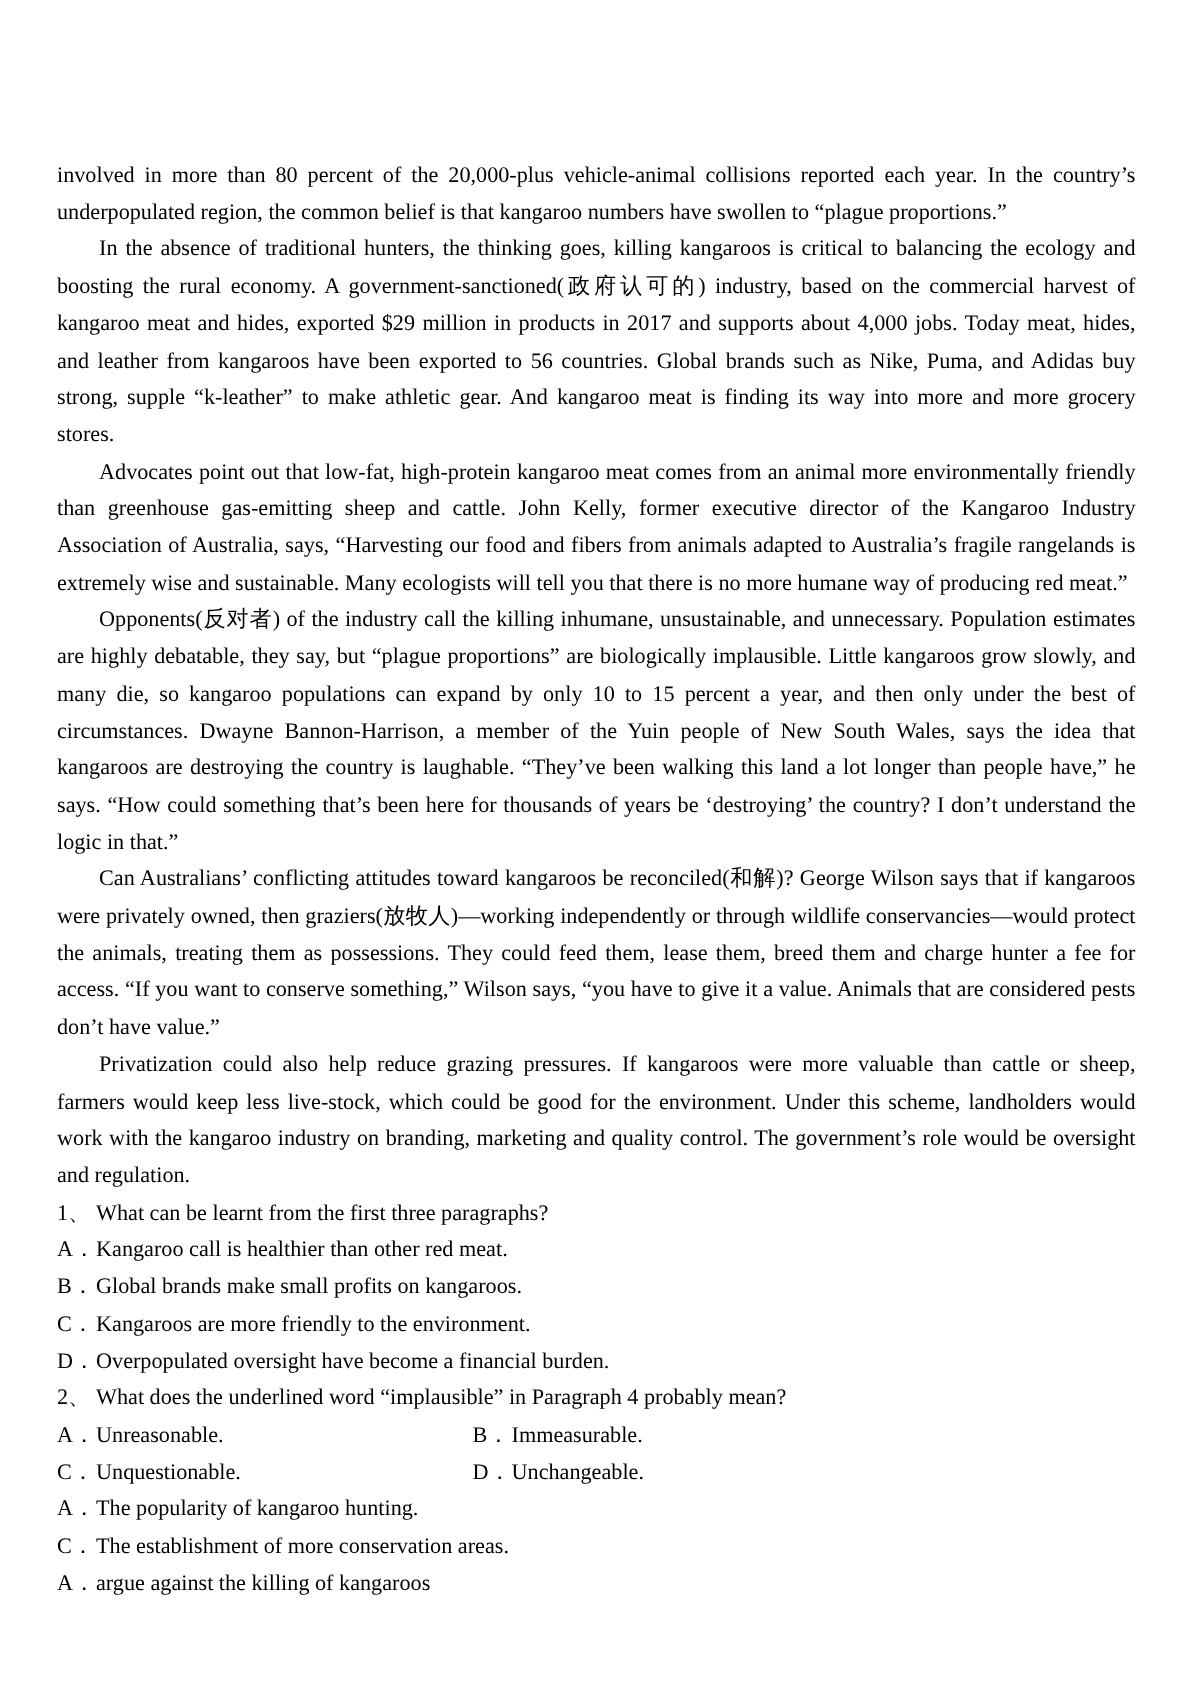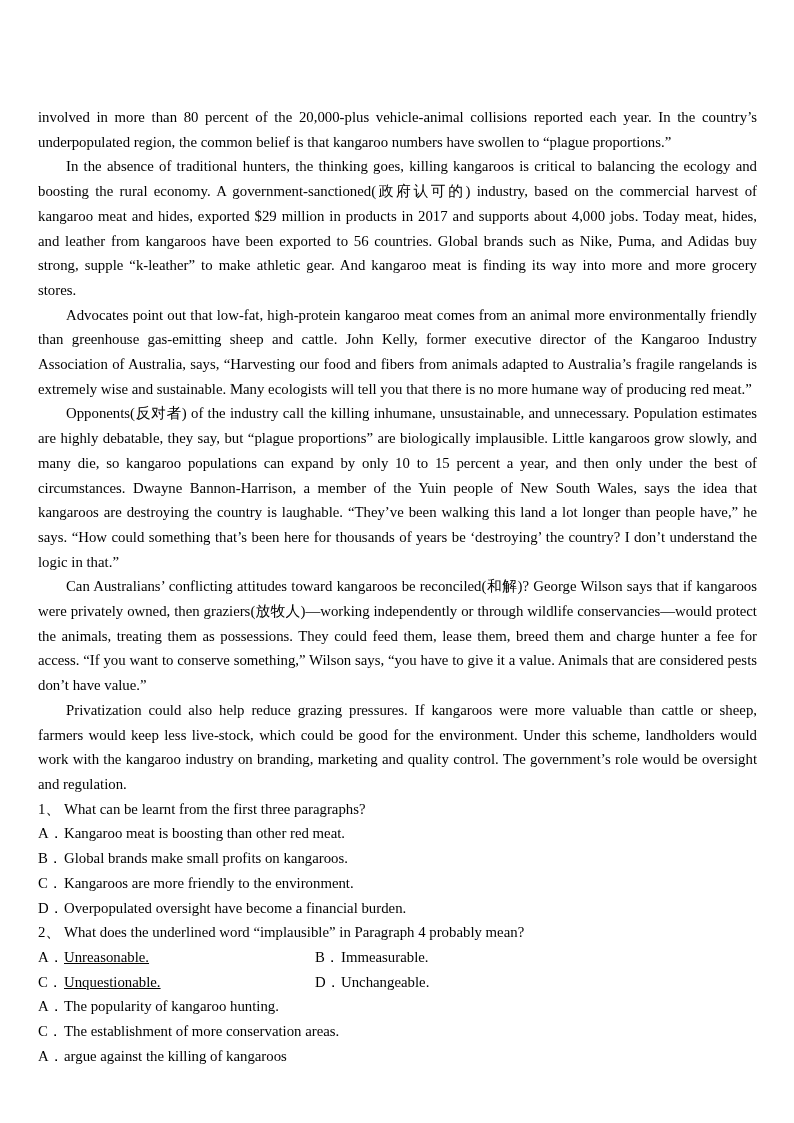--- a/index.html
+++ b/index.html
@@ -41,42 +41,41 @@
   .qnum, .opt-letter {
     display: inline-block;
     min-width: 26px;
   }
   .optrow {
     display: flex;
   }
   .optrow .opt.col1 {
     width: 277px;
     flex: 0 0 277px;
-    text-decoration: underline;
   }
 </style>
 </head>
 <body>
 
 <div class="page">
   <div class="content">
 
     <section>
       <p class="para">involved in more than 80 percent of the 20,000-plus vehicle-animal collisions reported each year. In the country’s underpopulated region, the common belief is that kangaroo numbers have swollen to “plague proportions.”</p>
       <p class="para ind">In the absence of traditional hunters, the thinking goes, killing kangaroos is critical to balancing the ecology and boosting the rural economy. A government-sanctioned(政府认可的) industry, based on the commercial harvest of kangaroo meat and hides, exported $29 million in products in 2017 and supports about 4,000 jobs. Today meat, hides, and leather from kangaroos have been exported to 56 countries. Global brands such as Nike, Puma, and Adidas buy strong, supple “k-leather” to make athletic gear. And kangaroo meat is finding its way into more and more grocery stores.</p>
       <p class="para ind">Advocates point out that low-fat, high-protein kangaroo meat comes from an animal more environmentally friendly than greenhouse gas-emitting sheep and cattle. John Kelly, former executive director of the Kangaroo Industry Association of Australia, says, “Harvesting our food and fibers from animals adapted to Australia’s fragile rangelands is extremely wise and sustainable. Many ecologists will tell you that there is no more humane way of producing red meat.”</p>
       <p class="para ind">Opponents(反对者) of the industry call the killing inhumane, unsustainable, and unnecessary. Population estimates are highly debatable, they say, but “plague proportions” are biologically implausible. Little kangaroos grow slowly, and many die, so kangaroo populations can expand by only 10 to 15 percent a year, and then only under the best of circumstances. Dwayne Bannon-Harrison, a member of the Yuin people of New South Wales, says the idea that kangaroos are destroying the country is laughable. “They’ve been walking this land a lot longer than people have,” he says. “How could something that’s been here for thousands of years be ‘destroying’ the country? I don’t understand the logic in that.”</p>
       <p class="para ind">Can Australians’ conflicting attitudes toward kangaroos be reconciled(和解)? George Wilson says that if kangaroos were privately owned, then graziers(放牧人)—working independently or through wildlife conservancies—would protect the animals, treating them as possessions. They could feed them, lease them, breed them and charge hunter a fee for access. “If you want to conserve something,” Wilson says, “you have to give it a value. Animals that are considered pests don’t have value.”</p>
       <p class="para ind">Privatization could also help reduce grazing pressures. If kangaroos were more valuable than cattle or sheep, farmers would keep less live-stock, which could be good for the environment. Under this scheme, landholders would work with the kangaroo industry on branding, marketing and quality control. The government’s role would be oversight and regulation.</p>
     </section>
 
     <section>
 
       <p class="qstem"><span class="qnum">1、</span><span>What can be learnt from the first three paragraphs?</span></p>
-      <p class="opt"><span class="opt-letter">A．</span><span>Kangaroo meat is boosting than other red meat.</span></p>
+      <p class="opt"><span class="opt-letter">A．</span><span>Kangaroo call is healthier than other red meat.</span></p>
       <p class="opt"><span class="opt-letter">B．</span><span>Global brands make small profits on kangaroos.</span></p>
       <p class="opt"><span class="opt-letter">C．</span><span>Kangaroos are more friendly to the environment.</span></p>
       <p class="opt"><span class="opt-letter">D．</span><span>Overpopulated oversight have become a financial burden.</span></p>
 
       <p class="qstem"><span class="qnum">2、</span><span>What does the underlined word “implausible” in Paragraph 4 probably mean?</span></p>
       <div class="optrow">
         <p class="opt col1"><span class="opt-letter">A．</span><span>Unreasonable.</span></p>
         <p class="opt"><span class="opt-letter">B．</span><span>Immeasurable.</span></p>
       </div>
       <div class="optrow">

